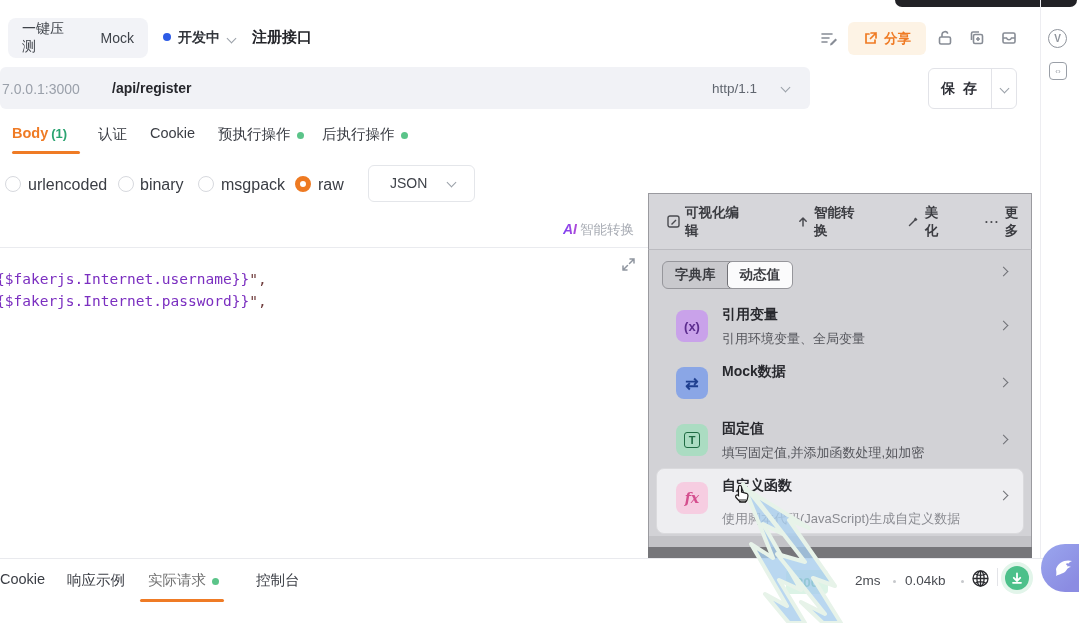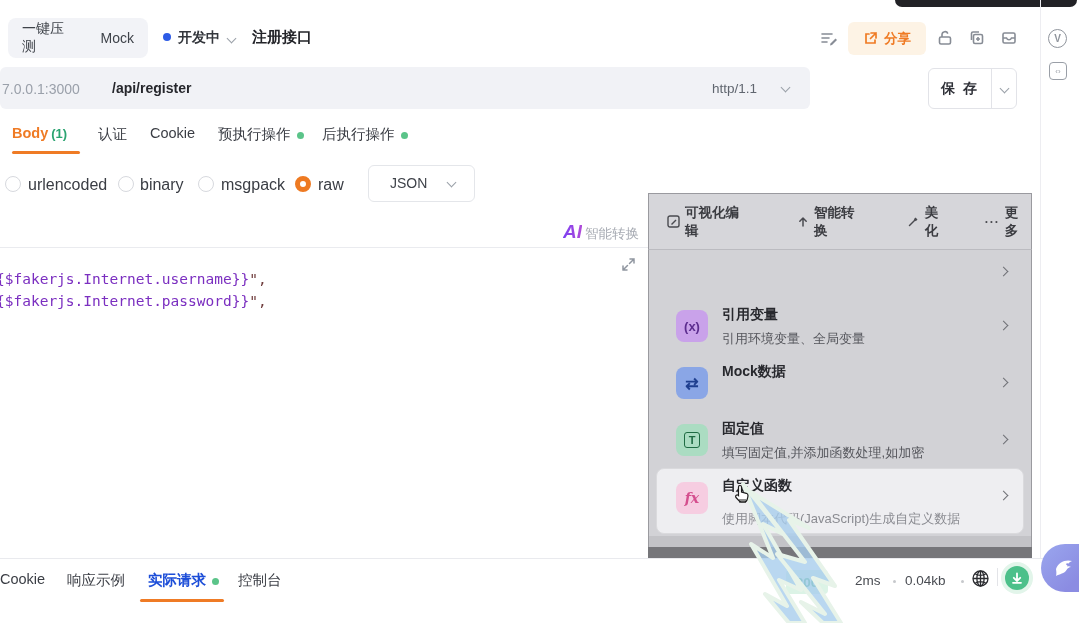--- a/index.html
+++ b/index.html
@@ -46,21 +46,21 @@
 
   
   .radio { top:176px; width:16px; height:16px; border-radius:50%; border:1.5px solid #d7d9de; background:#fff; cursor:pointer; }
   .radio.sel { border:5px solid #ee7a22; }
   .radio-label { top:176px; font-size:16px; color:#3a3d44; cursor:pointer; }
   .json-select { left:368px; top:165px; width:107px; height:37px; border:1px solid #e4e6ea; border-radius:6px; background:#fff; cursor:pointer; }
   .json-label { left:390px; top:175px; font-size:14px; color:#3f434a;text-align:center; }
 
   
   .ai-convert { left:563px; top:221px; font-size:13.5px; color:#a7abb3; cursor:pointer; }
-  .ai-logo { font-weight:800; font-style:italic; background:linear-gradient(90deg,#7b3ff2,#b14bd8); -webkit-background-clip:text; background-clip:text; color:transparent; margin-right:3px; font-size:19px; }
+  .ai-logo { font-weight:800; font-style:italic; background:linear-gradient(90deg,#7b3ff2,#b14bd8); -webkit-background-clip:text; background-clip:text; color:transparent; margin-right:3px; font-size:14px; }
   .editor-hr { left:0; top:247px; width:660px; height:1px; background:#eaebef; }
   .expand-ic { left:620px; top:256px; }
   .code-line { font-family:"DejaVu Sans Mono", monospace; font-size:14.5px; color:#7b2fc0; white-space:pre; margin-left:-4px; }
   .code-line .sfx { color:#6e3b3b; }
   .code1 { left:0; top:271px; }
   .code2 { left:0; top:293px; }
   .editor-scrollbar { left:648px; top:252px; width:4px; height:80px; background:#4c4d52; border-radius:2px; }
 
   
   .popup { left:648px; top:193px; width:384px; height:365px; background:#d2d2d6; border:1px solid #9a9a9f; }
@@ -74,21 +74,21 @@
   .pitem-icon { width:32px; height:32px; border-radius:8px; display:flex; align-items:center; justify-content:center; font-weight:700; }
   .pitem-title { font-size:14px; font-weight:700; color:#28292e; }
   .pitem-desc { font-size:13px; color:#55565c; margin-top:4px; }
   .hover-row { left:656px; top:468px; width:368px; height:66px; background:#eeeef1; border:1px solid #dadadd; border-radius:8px; }
   .popup-strip1 { left:648px; top:536px; width:384px; height:11px; background:#c3c3c7; border-left:1px solid #9a9a9f; border-right:1px solid #9a9a9f; }
   .popup-strip2 { left:648px; top:547px; width:384px; height:11px; background:#76767a; }
 
   
   .bottom-border { left:0; top:558px; width:1079px; height:1px; background:#e9eaee; }
   .btab { top:571px; font-size:14.5px; color:#3a3d44; cursor:pointer; }
-  .btab.active { color:#1d4ed8; font-weight:700; }
+  .btab.active { color:#737373; font-weight:400; }
   .btab-underline { left:140px; top:599px; width:84px; height:3px; background:#ef7b25; border-radius:2px; }
   .status-pill { left:786px; top:570px; width:42px; height:24px; background:#dcf3e6; border-radius:4px; display:flex; align-items:center; justify-content:center; font-size:13.5px; font-weight:700; color:#3fae74; }
   .meta-text { top:573px; font-size:13.5px; color:#4a4d53; }
   .dot-sep { top:580px; width:3px; height:3px; border-radius:50%; background:#c6c8cc; }
   .vdiv { left:997px; top:568px; width:1px; height:18px; background:#e3e4e8; }
   .dl-btn { left:1005px; top:566px; width:24px; height:24px; border-radius:50%; background:#4cc08a; display:flex; align-items:center; justify-content:center; cursor:pointer; box-shadow:0 0 0 4px #e2f5ea; }
 
   
   .float-btn { left:1041px; top:544px; width:54px; height:48px; border-radius:26px 0 0 26px; background:linear-gradient(135deg,#9aa6ee 0%,#8b8ce2 70%); display:flex; align-items:center; padding-left:10px; cursor:pointer; }
   .big-arrow { left:655px; top:462px; pointer-events:none; }
@@ -221,20 +221,24 @@
           </svg>
         </span>
       <span>美化</span>
     </div>
     <div class="ptool" style="margin-left:34px;">
       <span class="ptool-ic" style="font-weight:900; letter-spacing:1px;">···</span>
       <span>更多</span>
     </div>
   </div>
 
+  <div class="abs toggle-group">
+    <div class="tg">字典库</div>
+    <div class="tg sel">动态值</div>
+  </div>
   <span class="abs chev right prow-chev" style="left:1000px; top:268px;"></span>
 
   <div class="abs pitem-icon" style="left:676px; top:310px; background:#c9a2ea; color:#5c2d8f; font-size:13px;">(x)</div>
   <div class="abs pitem-title" style="left:722px; top:306px;">引用变量</div>
   <div class="abs pitem-desc" style="left:722px; top:326px;">引用环境变量、全局变量</div>
   <span class="abs chev right prow-chev" style="left:1000px; top:322px;"></span>
 
   <div class="abs pitem-icon" style="left:676px; top:367px; background:#8aa6e6; color:#1f3f8f; font-size:16px;">⇄</div>
   <div class="abs pitem-title" style="left:722px; top:363px;">Mock数据</div>
   <span class="abs chev right prow-chev" style="left:1000px; top:379px;"></span>
@@ -253,21 +257,21 @@
   <span class="abs chev right prow-chev" style="left:1000px; top:492px;"></span>
 
   <div class="abs popup-strip1"></div>
   <div class="abs popup-strip2"></div>
 
   <div class="abs bottom-border"></div>
   <div class="abs btab" style="left:0;">Cookie</div>
   <div class="abs btab" style="left:67px;">响应示例</div>
   <div class="abs btab active" style="left:148px;"><span>实际请求</span><span class="gdot"></span></div>
   <div class="abs btab-underline"></div>
-  <div class="abs btab" style="left:238px;">控制台</div>
+  <div class="abs btab" style="left:256px;">控制台</div>
 
   <div class="abs status-pill">200</div>
   <div class="abs meta-text" style="left:855px;">2ms</div>
   <div class="abs dot-sep" style="left:893px;"></div>
   <div class="abs meta-text" style="left:905px;">0.04kb</div>
   <div class="abs dot-sep" style="left:961px;"></div>
   <span class="abs" style="left:971px; top:569px;">
     <svg width="19" height="19" viewBox="0 0 19 19" fill="none" stroke="#2b2c30" stroke-width="1.3">
         <circle cx="9.5" cy="9.5" r="7.5"></circle>
         <path d="M9.5 2v15M2 9.5h15M4 4.8c3 2.2 8 2.2 11 0M4 14.2c3-2.2 8-2.2 11 0"></path>

